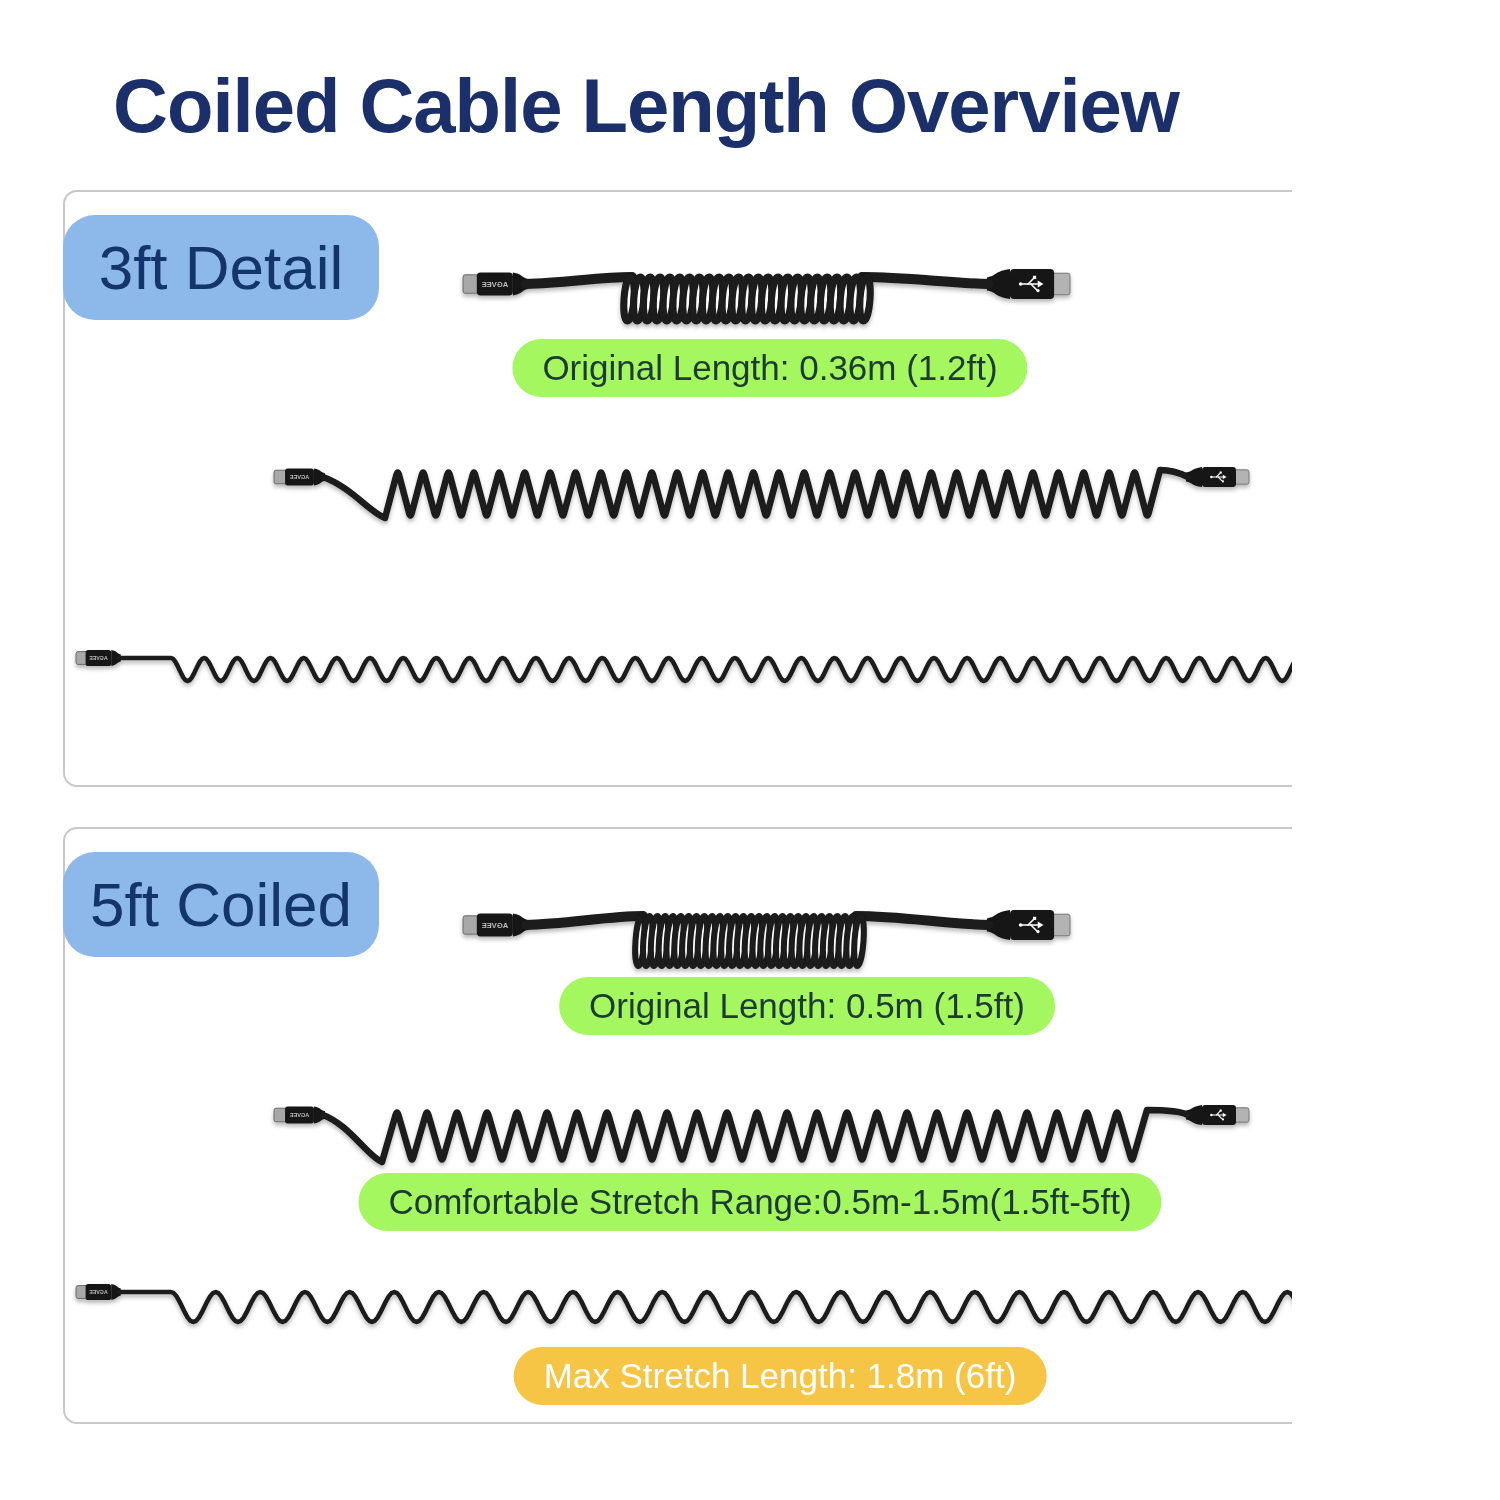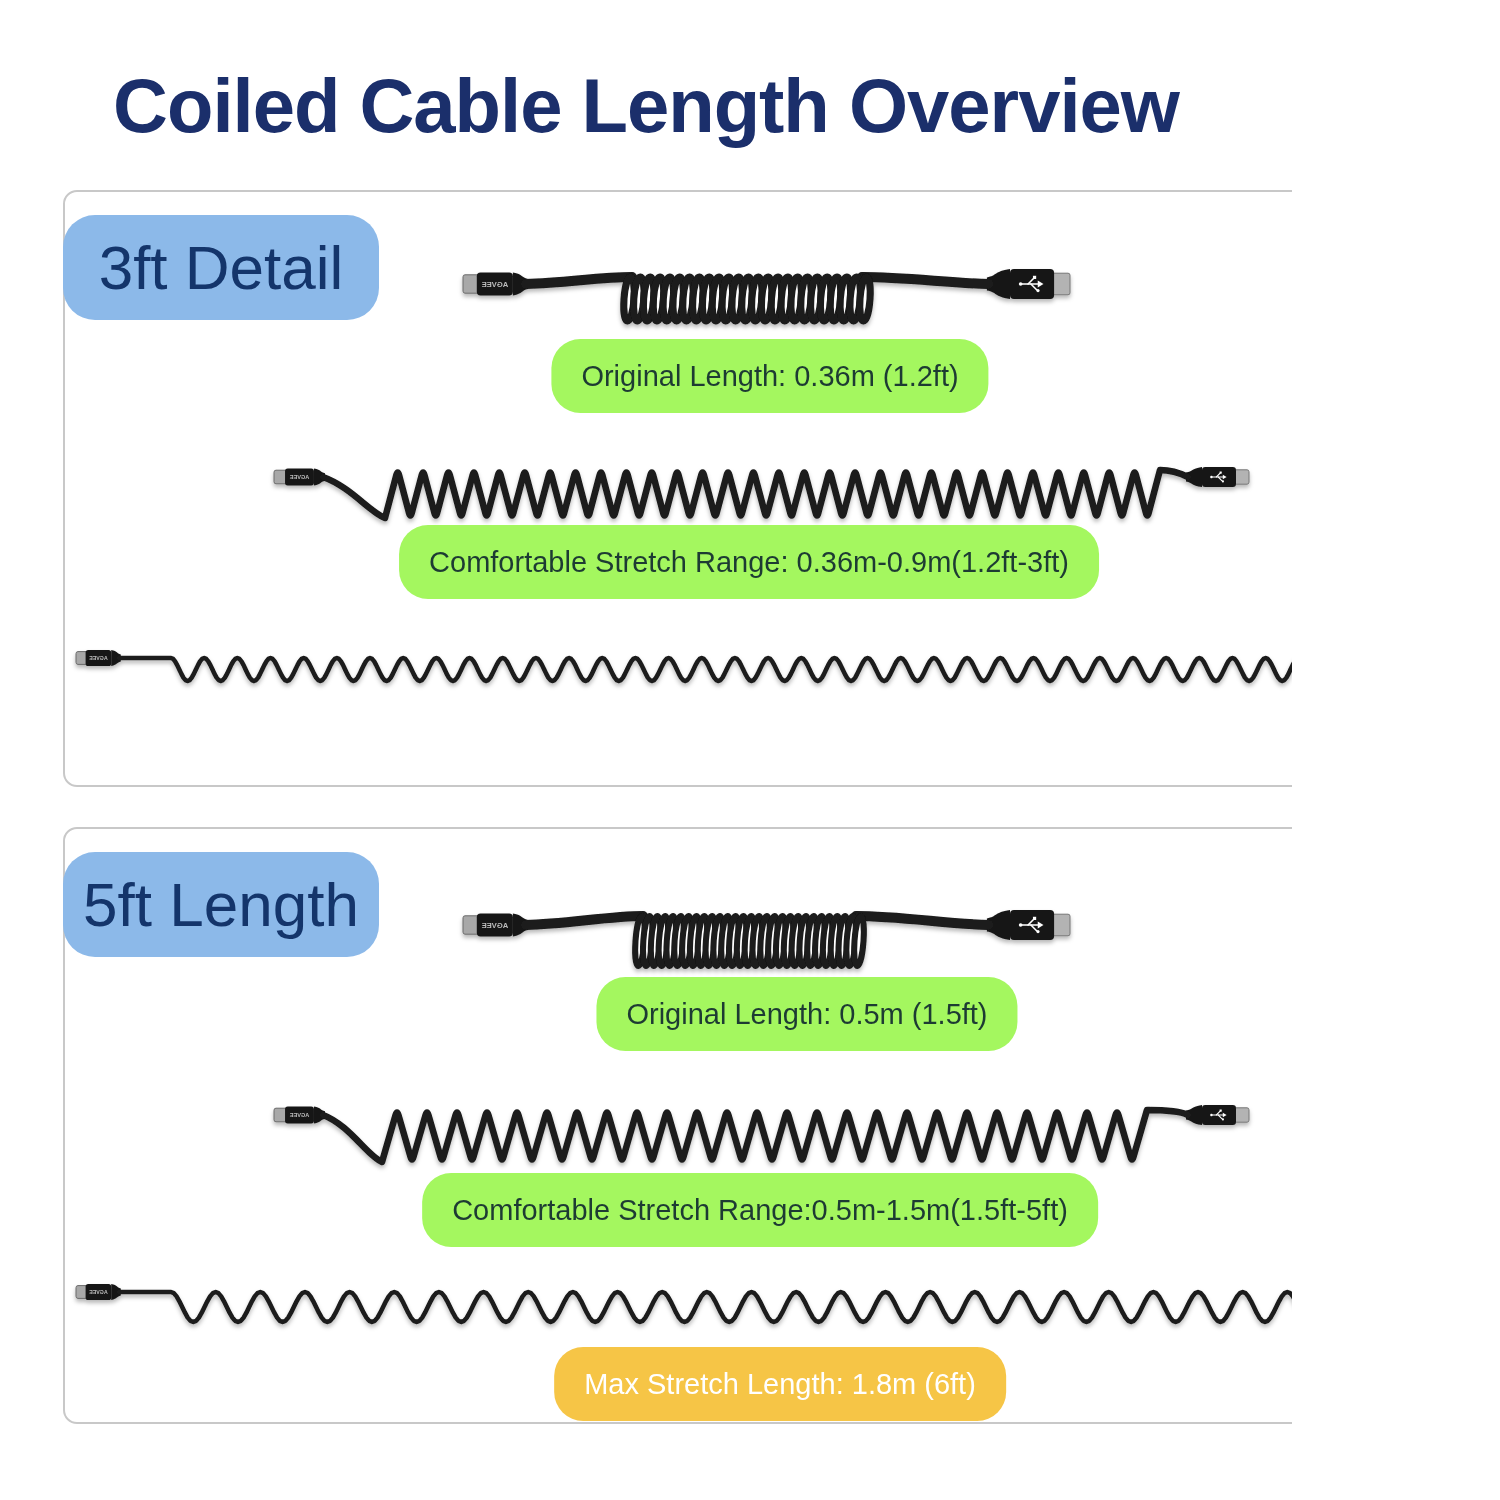--- a/index.html
+++ b/index.html
@@ -1,21 +1,21 @@
 <!DOCTYPE html>
 <html style="--title: #1b2f6b; --panel-border: #c8c8c8; --badge-bg: #8cb9e9; --badge-text: #14356b; --green-bg: #a4f75f; --green-text: #1d3b33; --yellow-bg: #f6c546; --yellow-text: #ffffff; --cable: #1a1a1a;"><head>
 <meta charset="utf-8">
 <style>
   body{margin:0}
   .page{position:relative;width:1292px;height:1500px;background:#fff;font-family:"Liberation Sans",sans-serif;overflow:hidden}
   .title{position:absolute;top:62px;left:0;width:100%;text-align:center;font-size:76px;font-weight:700;color:var(--title);letter-spacing:-1px}
   .panel{position:absolute;left:63px;width:1377px;height:593px;border:2px solid var(--panel-border);border-radius:14px;background:#fff}
   .badge{position:absolute;left:-2px;top:23px;width:316px;height:105px;background:var(--badge-bg);border-radius:32px;color:var(--badge-text);font-size:62px;display:flex;align-items:center;justify-content:center}
   .cables{position:absolute;left:0;top:0;width:1377px;height:593px}
-  .pill{position:absolute;transform:translateX(-50%);height:58px;line-height:58px;padding:8px 30px;border-radius:29px;font-size:29px;white-space:nowrap}
+  .pill{position:absolute;transform:translateX(-50%);height:58px;line-height:58px;padding:0 30px;border-radius:29px;font-size:35px;white-space:nowrap}
   .pill.green{background:var(--green-bg);color:var(--green-text)}
   .pill.yellow{background:var(--yellow-bg);color:var(--yellow-text)}
 </style>
 </head>
 <body>
 
 <div class="page">
   <div class="title">Coiled Cable Length Overview</div>
 
   <section class="panel" style="top:190px">
@@ -115,25 +115,24 @@
               <path d="M1345.24,466L1349.04,469.8"></path>
               <rect x="1346.608" y="460.528" width="2.128" height="2.128" fill="#fff" stroke="none"></rect>
               <circle cx="1349.952" cy="470.408" r="1.064" fill="#fff" stroke="none"></circle>
               <path d="M1349.8,463.72L1353.6,466L1349.8,468.28Z" fill="#fff" stroke="none"></path>
             </g>
           </g>
           <path d="M53.800000000000004,466 L106,466 L108.1,466.9 L110.1,469.4 L112.2,473.1 L114.3,477.5 L116.4,481.9 L118.4,485.6 L120.5,488.1 L122.6,489.0 L124.7,488.1 L126.7,485.6 L128.8,481.9 L130.9,477.5 L133.0,473.1 L135.0,469.4 L137.1,466.9 L139.2,466.0 L141.2,466.9 L143.3,469.4 L145.4,473.1 L147.5,477.5 L149.5,481.9 L151.6,485.6 L153.7,488.1 L155.8,489.0 L157.8,488.1 L159.9,485.6 L162.0,481.9 L164.1,477.5 L166.1,473.1 L168.2,469.4 L170.3,466.9 L172.3,466.0 L174.4,466.9 L176.5,469.4 L178.6,473.1 L180.6,477.5 L182.7,481.9 L184.8,485.6 L186.9,488.1 L188.9,489.0 L191.0,488.1 L193.1,485.6 L195.1,481.9 L197.2,477.5 L199.3,473.1 L201.4,469.4 L203.4,466.9 L205.5,466.0 L207.6,466.9 L209.7,469.4 L211.7,473.1 L213.8,477.5 L215.9,481.9 L218.0,485.6 L220.0,488.1 L222.1,489.0 L224.2,488.1 L226.2,485.6 L228.3,481.9 L230.4,477.5 L232.5,473.1 L234.5,469.4 L236.6,466.9 L238.7,466.0 L240.8,466.9 L242.8,469.4 L244.9,473.1 L247.0,477.5 L249.1,481.9 L251.1,485.6 L253.2,488.1 L255.3,489.0 L257.3,488.1 L259.4,485.6 L261.5,481.9 L263.6,477.5 L265.6,473.1 L267.7,469.4 L269.8,466.9 L271.9,466.0 L273.9,466.9 L276.0,469.4 L278.1,473.1 L280.1,477.5 L282.2,481.9 L284.3,485.6 L286.4,488.1 L288.4,489.0 L290.5,488.1 L292.6,485.6 L294.7,481.9 L296.7,477.5 L298.8,473.1 L300.9,469.4 L303.0,466.9 L305.0,466.0 L307.1,466.9 L309.2,469.4 L311.2,473.1 L313.3,477.5 L315.4,481.9 L317.5,485.6 L319.5,488.1 L321.6,489.0 L323.7,488.1 L325.8,485.6 L327.8,481.9 L329.9,477.5 L332.0,473.1 L334.1,469.4 L336.1,466.9 L338.2,466.0 L340.3,466.9 L342.3,469.4 L344.4,473.1 L346.5,477.5 L348.6,481.9 L350.6,485.6 L352.7,488.1 L354.8,489.0 L356.9,488.1 L358.9,485.6 L361.0,481.9 L363.1,477.5 L365.2,473.1 L367.2,469.4 L369.3,466.9 L371.4,466.0 L373.4,466.9 L375.5,469.4 L377.6,473.1 L379.7,477.5 L381.7,481.9 L383.8,485.6 L385.9,488.1 L388.0,489.0 L390.0,488.1 L392.1,485.6 L394.2,481.9 L396.3,477.5 L398.3,473.1 L400.4,469.4 L402.5,466.9 L404.5,466.0 L406.6,466.9 L408.7,469.4 L410.8,473.1 L412.8,477.5 L414.9,481.9 L417.0,485.6 L419.1,488.1 L421.1,489.0 L423.2,488.1 L425.3,485.6 L427.3,481.9 L429.4,477.5 L431.5,473.1 L433.6,469.4 L435.6,466.9 L437.7,466.0 L439.8,466.9 L441.9,469.4 L443.9,473.1 L446.0,477.5 L448.1,481.9 L450.2,485.6 L452.2,488.1 L454.3,489.0 L456.4,488.1 L458.4,485.6 L460.5,481.9 L462.6,477.5 L464.7,473.1 L466.7,469.4 L468.8,466.9 L470.9,466.0 L473.0,466.9 L475.0,469.4 L477.1,473.1 L479.2,477.5 L481.3,481.9 L483.3,485.6 L485.4,488.1 L487.5,489.0 L489.5,488.1 L491.6,485.6 L493.7,481.9 L495.8,477.5 L497.8,473.1 L499.9,469.4 L502.0,466.9 L504.1,466.0 L506.1,466.9 L508.2,469.4 L510.3,473.1 L512.3,477.5 L514.4,481.9 L516.5,485.6 L518.6,488.1 L520.6,489.0 L522.7,488.1 L524.8,485.6 L526.9,481.9 L528.9,477.5 L531.0,473.1 L533.1,469.4 L535.2,466.9 L537.2,466.0 L539.3,466.9 L541.4,469.4 L543.4,473.1 L545.5,477.5 L547.6,481.9 L549.7,485.6 L551.7,488.1 L553.8,489.0 L555.9,488.1 L558.0,485.6 L560.0,481.9 L562.1,477.5 L564.2,473.1 L566.3,469.4 L568.3,466.9 L570.4,466.0 L572.5,466.9 L574.5,469.4 L576.6,473.1 L578.7,477.5 L580.8,481.9 L582.8,485.6 L584.9,488.1 L587.0,489.0 L589.1,488.1 L591.1,485.6 L593.2,481.9 L595.3,477.5 L597.4,473.1 L599.4,469.4 L601.5,466.9 L603.6,466.0 L605.6,466.9 L607.7,469.4 L609.8,473.1 L611.9,477.5 L613.9,481.9 L616.0,485.6 L618.1,488.1 L620.2,489.0 L622.2,488.1 L624.3,485.6 L626.4,481.9 L628.5,477.5 L630.5,473.1 L632.6,469.4 L634.7,466.9 L636.7,466.0 L638.8,466.9 L640.9,469.4 L643.0,473.1 L645.0,477.5 L647.1,481.9 L649.2,485.6 L651.3,488.1 L653.3,489.0 L655.4,488.1 L657.5,485.6 L659.5,481.9 L661.6,477.5 L663.7,473.1 L665.8,469.4 L667.8,466.9 L669.9,466.0 L672.0,466.9 L674.1,469.4 L676.1,473.1 L678.2,477.5 L680.3,481.9 L682.4,485.6 L684.4,488.1 L686.5,489.0 L688.6,488.1 L690.6,485.6 L692.7,481.9 L694.8,477.5 L696.9,473.1 L698.9,469.4 L701.0,466.9 L703.1,466.0 L705.2,466.9 L707.2,469.4 L709.3,473.1 L711.4,477.5 L713.5,481.9 L715.5,485.6 L717.6,488.1 L719.7,489.0 L721.7,488.1 L723.8,485.6 L725.9,481.9 L728.0,477.5 L730.0,473.1 L732.1,469.4 L734.2,466.9 L736.3,466.0 L738.3,466.9 L740.4,469.4 L742.5,473.1 L744.6,477.5 L746.6,481.9 L748.7,485.6 L750.8,488.1 L752.8,489.0 L754.9,488.1 L757.0,485.6 L759.1,481.9 L761.1,477.5 L763.2,473.1 L765.3,469.4 L767.4,466.9 L769.4,466.0 L771.5,466.9 L773.6,469.4 L775.6,473.1 L777.7,477.5 L779.8,481.9 L781.9,485.6 L783.9,488.1 L786.0,489.0 L788.1,488.1 L790.2,485.6 L792.2,481.9 L794.3,477.5 L796.4,473.1 L798.5,469.4 L800.5,466.9 L802.6,466.0 L804.7,466.9 L806.7,469.4 L808.8,473.1 L810.9,477.5 L813.0,481.9 L815.0,485.6 L817.1,488.1 L819.2,489.0 L821.3,488.1 L823.3,485.6 L825.4,481.9 L827.5,477.5 L829.6,473.1 L831.6,469.4 L833.7,466.9 L835.8,466.0 L837.8,466.9 L839.9,469.4 L842.0,473.1 L844.1,477.5 L846.1,481.9 L848.2,485.6 L850.3,488.1 L852.4,489.0 L854.4,488.1 L856.5,485.6 L858.6,481.9 L860.6,477.5 L862.7,473.1 L864.8,469.4 L866.9,466.9 L868.9,466.0 L871.0,466.9 L873.1,469.4 L875.2,473.1 L877.2,477.5 L879.3,481.9 L881.4,485.6 L883.5,488.1 L885.5,489.0 L887.6,488.1 L889.7,485.6 L891.7,481.9 L893.8,477.5 L895.9,473.1 L898.0,469.4 L900.0,466.9 L902.1,466.0 L904.2,466.9 L906.3,469.4 L908.3,473.1 L910.4,477.5 L912.5,481.9 L914.6,485.6 L916.6,488.1 L918.7,489.0 L920.8,488.1 L922.8,485.6 L924.9,481.9 L927.0,477.5 L929.1,473.1 L931.1,469.4 L933.2,466.9 L935.3,466.0 L937.4,466.9 L939.4,469.4 L941.5,473.1 L943.6,477.5 L945.7,481.9 L947.7,485.6 L949.8,488.1 L951.9,489.0 L953.9,488.1 L956.0,485.6 L958.1,481.9 L960.2,477.5 L962.2,473.1 L964.3,469.4 L966.4,466.9 L968.5,466.0 L970.5,466.9 L972.6,469.4 L974.7,473.1 L976.8,477.5 L978.8,481.9 L980.9,485.6 L983.0,488.1 L985.0,489.0 L987.1,488.1 L989.2,485.6 L991.3,481.9 L993.3,477.5 L995.4,473.1 L997.5,469.4 L999.6,466.9 L1001.6,466.0 L1003.7,466.9 L1005.8,469.4 L1007.8,473.1 L1009.9,477.5 L1012.0,481.9 L1014.1,485.6 L1016.1,488.1 L1018.2,489.0 L1020.3,488.1 L1022.4,485.6 L1024.4,481.9 L1026.5,477.5 L1028.6,473.1 L1030.7,469.4 L1032.7,466.9 L1034.8,466.0 L1036.9,466.9 L1038.9,469.4 L1041.0,473.1 L1043.1,477.5 L1045.2,481.9 L1047.2,485.6 L1049.3,488.1 L1051.4,489.0 L1053.5,488.1 L1055.5,485.6 L1057.6,481.9 L1059.7,477.5 L1061.8,473.1 L1063.8,469.4 L1065.9,466.9 L1068.0,466.0 L1070.0,466.9 L1072.1,469.4 L1074.2,473.1 L1076.3,477.5 L1078.3,481.9 L1080.4,485.6 L1082.5,488.1 L1084.6,489.0 L1086.6,488.1 L1088.7,485.6 L1090.8,481.9 L1092.8,477.5 L1094.9,473.1 L1097.0,469.4 L1099.1,466.9 L1101.1,466.0 L1103.2,466.9 L1105.3,469.4 L1107.4,473.1 L1109.4,477.5 L1111.5,481.9 L1113.6,485.6 L1115.7,488.1 L1117.7,489.0 L1119.8,488.1 L1121.9,485.6 L1123.9,481.9 L1126.0,477.5 L1128.1,473.1 L1130.2,469.4 L1132.2,466.9 L1134.3,466.0 L1136.4,466.9 L1138.5,469.4 L1140.5,473.1 L1142.6,477.5 L1144.7,481.9 L1146.8,485.6 L1148.8,488.1 L1150.9,489.0 L1153.0,488.1 L1155.0,485.6 L1157.1,481.9 L1159.2,477.5 L1161.3,473.1 L1163.3,469.4 L1165.4,466.9 L1167.5,466.0 L1169.6,466.9 L1171.6,469.4 L1173.7,473.1 L1175.8,477.5 L1177.9,481.9 L1179.9,485.6 L1182.0,488.1 L1184.1,489.0 L1186.1,488.1 L1188.2,485.6 L1190.3,481.9 L1192.4,477.5 L1194.4,473.1 L1196.5,469.4 L1198.6,466.9 L1200.7,466.0 L1202.7,466.9 L1204.8,469.4 L1206.9,473.1 L1209.0,477.5 L1211.0,481.9 L1213.1,485.6 L1215.2,488.1 L1217.2,489.0 L1219.3,488.1 L1221.4,485.6 L1223.5,481.9 L1225.5,477.5 L1227.6,473.1 L1229.7,469.4 L1231.8,466.9 L1233.8,466.0 L1235.9,466.9 L1238.0,469.4 L1240.0,473.1 L1242.1,477.5 L1244.2,481.9 L1246.3,485.6 L1248.3,488.1 L1250.4,489.0 L1252.5,488.1 L1254.6,485.6 L1256.6,481.9 L1258.7,477.5 L1260.8,473.1 L1262.9,469.4 L1264.9,466.9 L1267.0,466.0 L1319,466" fill="none" stroke="#1a1a1a" stroke-width="4.5" stroke-linecap="round" stroke-linejoin="round"></path>
         </g>
       </svg>
     <div class="pill green" style="left:705px;top:147px">Original Length: 0.36m (1.2ft)</div>
-    <div class="pill green" style="left:684px;top:333px">Comfortable Stretch Range: 0.36m-0.9m(1.2ft-3ft)</div>
   </section>
 
   <section class="panel" style="top:827px">
-    <div class="badge">5ft Length</div>
+    <div class="badge">5ft Coiled</div>
     <svg class="cables" viewBox="0 0 1377 593">
         <defs>
           <filter id="sh1" x="-5%" y="-60%" width="110%" height="260%">
             <feDropShadow dx="0" dy="3" stdDeviation="2" flood-color="#000" flood-opacity="0.28"></feDropShadow>
           </filter>
         </defs>
         <g filter="url(#sh1)">
           <g>
             <rect x="398" y="86.8" width="16.799999999999997" height="18.400000000000002" rx="2" fill="#a8a8a8" stroke="#6b6b6b" stroke-width="1"></rect>
             <path d="M447.91,84.5 C458.375,86.34 456.13250000000005,89.56 462.86,90.94 L462.86,101.06 C456.13250000000005,102.44 458.375,105.66 447.91,107.5 Z" fill="#191919"></path>

